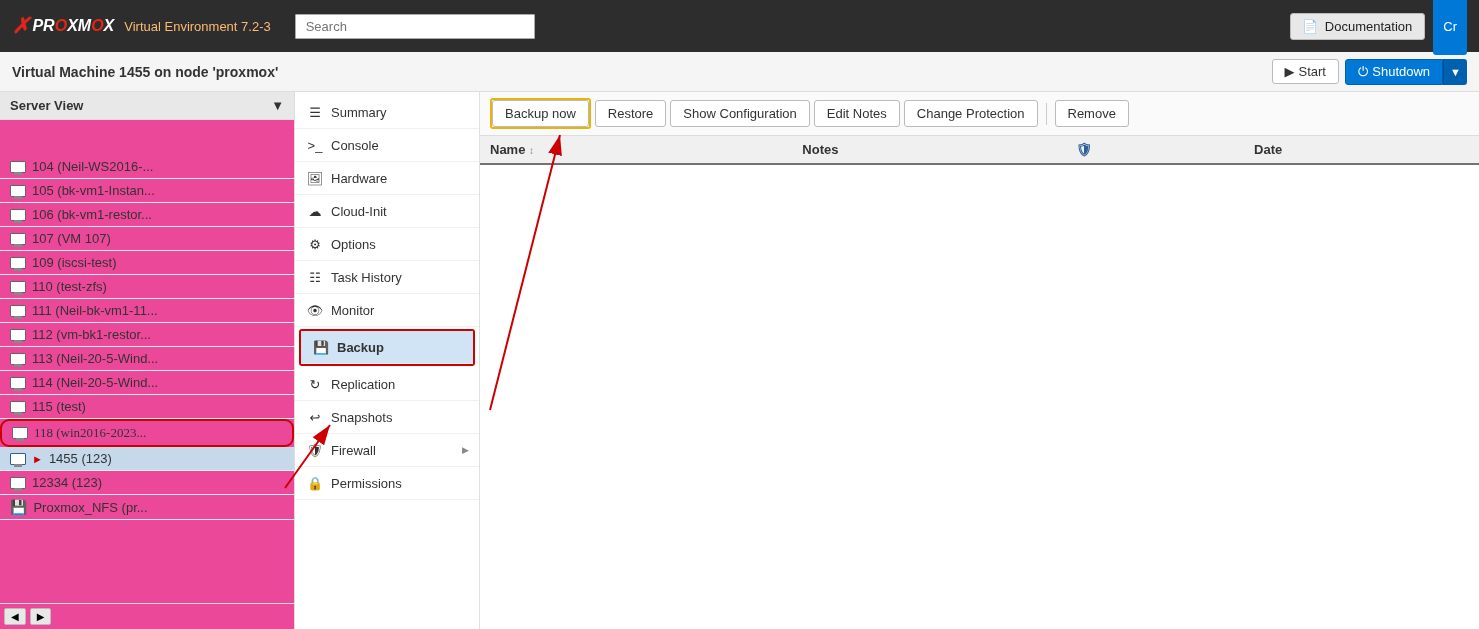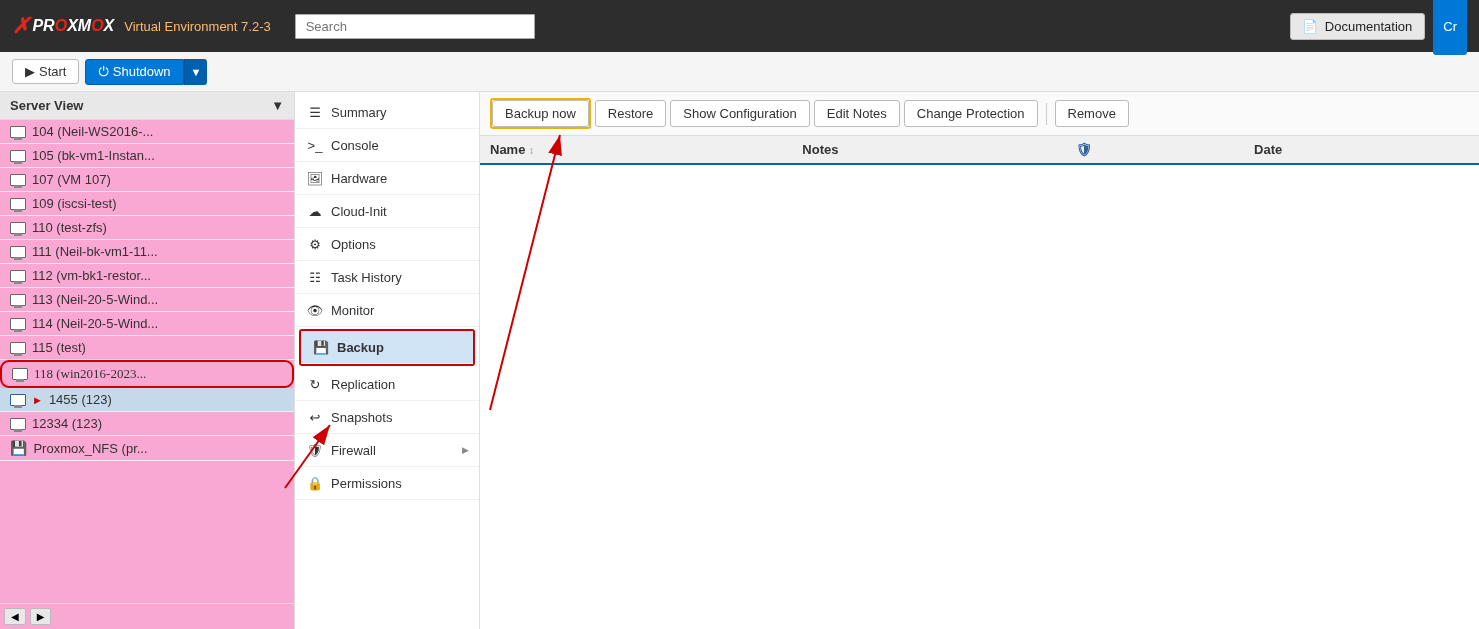--- a/index.html
+++ b/index.html
@@ -58,23 +58,24 @@
       background: #0060b0; border: none; border-left: 1px solid #004d99;
       padding: 4px 6px; cursor: pointer; color: #fff; font-size: 11px;
       border-radius: 0 3px 3px 0;
     }
 
     
     .main { display: flex; height: calc(629px - 92px); }
 
     
     .sidebar {
-      width: 295px; min-width: 295px; background: #f9a8d4;
+      width: 295px; min-width: 295px; background: #ec4899;
       border-right: 1px solid #ddd; display: flex; flex-direction: column;
       overflow: hidden;
+      gap: 35px;
     }
     .sidebar-header {
       display: flex; align-items: center; justify-content: space-between;
       padding: 6px 10px; background: #e8e8e8; border-bottom: 1px solid #ddd;
       font-weight: bold; font-size: 13px; color: #333;
     }
     .server-list { flex: 1; overflow-y: auto; }
     .server-item {
       display: flex; align-items: center; padding: 4px 10px; cursor: pointer;
       border-bottom: 1px solid #eee; gap: 6px; font-size: 13px; color: #333; text-align: right;
@@ -119,21 +120,21 @@
     .toolbar-btn {
       padding: 5px 12px; border: 1px solid #bbb; border-radius: 3px;
       background: #fff; cursor: pointer; font-size: 13px; color: #333;
     }
     .toolbar-separator { width: 1px; height: 22px; background: #ccc; margin: 0 4px; }
 
     
     .table-area { flex: 1; overflow: auto; padding: 0; }
     .data-table { width: 100%; border-collapse: collapse; }
     .data-table th {
-      background: #f0f0f0; border-bottom: 2px solid #0369a1;
+      background: #f0f0f0; border-bottom: 2px solid #737373;
       padding: 6px 10px; text-align: left; font-size: 13px; color: #333;
       font-weight: bold; position: sticky; top: 0;
     }
     .sort-icon { font-size: 10px; color: #888; }
 
     
     .highlight-box {
       border: 2px solid #eab308; border-radius: 3px; display: inline-flex;
     }
 
@@ -165,20 +166,21 @@
   <div class="topbar-right">
     <button class="btn-documentation">
       <span>📄</span>
       <span>Documentation</span>
     </button>
     <button class="btn-cr">Cr</button>
   </div>
 </div>
 
 <div class="secondbar">
+  <span class="vm-title">Virtual Machine 1455 on node 'proxmox'</span>
   <div class="secondbar-actions">
     <button class="btn-start">
       <span>▶</span>
       <span>Start</span>
     </button>
     <div class="btn-group">
       <button class="btn-shutdown">
         <span>⏻</span>
         <span>Shutdown</span>
       </button>
@@ -196,20 +198,24 @@
     </div>
     <div class="server-list">
 
       <div class="server-item">
         <span class="vm-icon"></span>
         <span>104 (Neil-WS2016-...</span>
       </div>
       <div class="server-item">
         <span class="vm-icon"></span>
         <span>105 (bk-vm1-Instan...</span>
+      </div>
+      <div class="server-item">
+        <span class="vm-icon"></span>
+        <span>106 (bk-vm1-restor...</span>
       </div>
       <div class="server-item">
         <span class="vm-icon"></span>
         <span>107 (VM 107)</span>
       </div>
       <div class="server-item">
         <span class="vm-icon"></span>
         <span>109 (iscsi-test)</span>
       </div>
       <div class="server-item">

